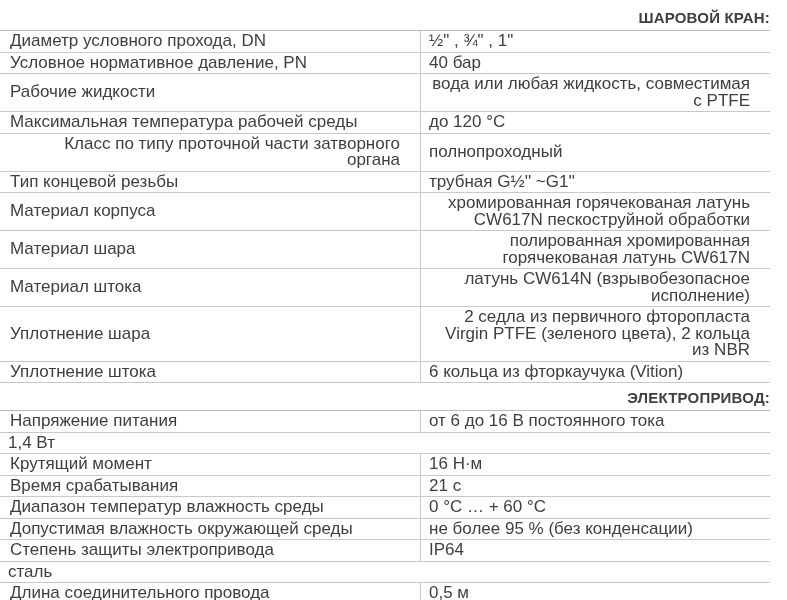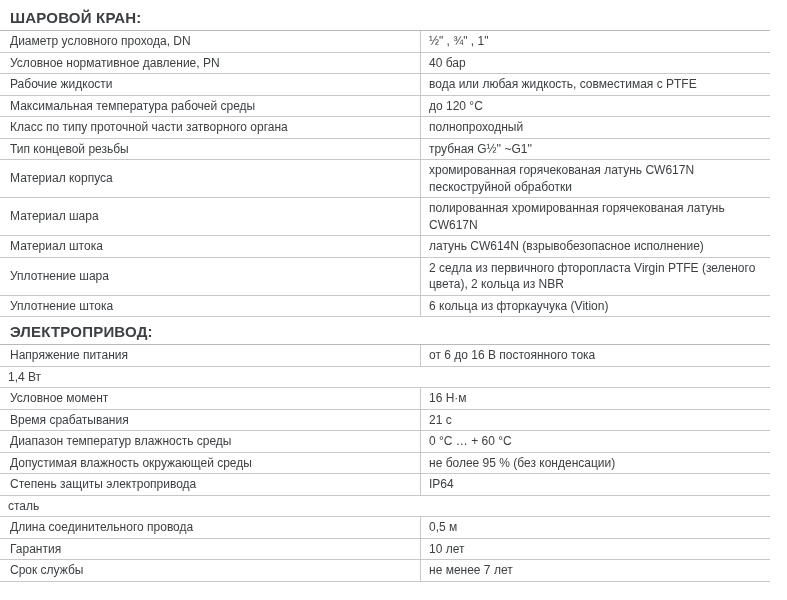--- a/index.html
+++ b/index.html
@@ -14,41 +14,42 @@
   .page {
     width: 787px;
     height: 600px;
     box-sizing: border-box;
     padding-top: 3px;
     overflow: hidden;
     background: #ffffff;
   }
   .section {
     width: 770px;
+    text-align: right;
   }
   .section-title {
     margin: 0;
     padding: 6px 0 4px 10px;
     font-size: 15px;
     font-weight: bold;
     letter-spacing: 0.2px;
     border-bottom: 1px solid #b6babc;
   }
   .row {
     display: flex;
     align-items: stretch;
     border-bottom: 1px solid #c6c9cb;
   }
   .cell {
-    font-size: 12px;
+    font-size: 17px;
     line-height: 16.5px;
     display: flex;
     align-items: center;
     box-sizing: border-box;
-    padding: 2px 8px;
+    padding: 2px 20px;
   }
   .label {
     width: 421px;
     flex: 0 0 421px;
     padding-left: 10px;
     border-right: 1px solid #c6c9cb;
   }
   .value {
     flex: 1 1 auto;
     padding-left: 8px;
@@ -125,21 +126,21 @@
   <div class="row">
     <div class="cell label">Напряжение питания</div>
     <div class="cell value">от 6 до 16 В постоянного тока</div>
   </div>
 
   <div class="row">
     <div class="cell value">1,4 Вт</div>
   </div>
 
   <div class="row">
-    <div class="cell label">Условное момент</div>
+    <div class="cell label">Крутящий момент</div>
     <div class="cell value">16 Н·м</div>
   </div>
 
   <div class="row">
     <div class="cell label">Время срабатывания</div>
     <div class="cell value">21 с</div>
   </div>
 
 
   <div class="row">

